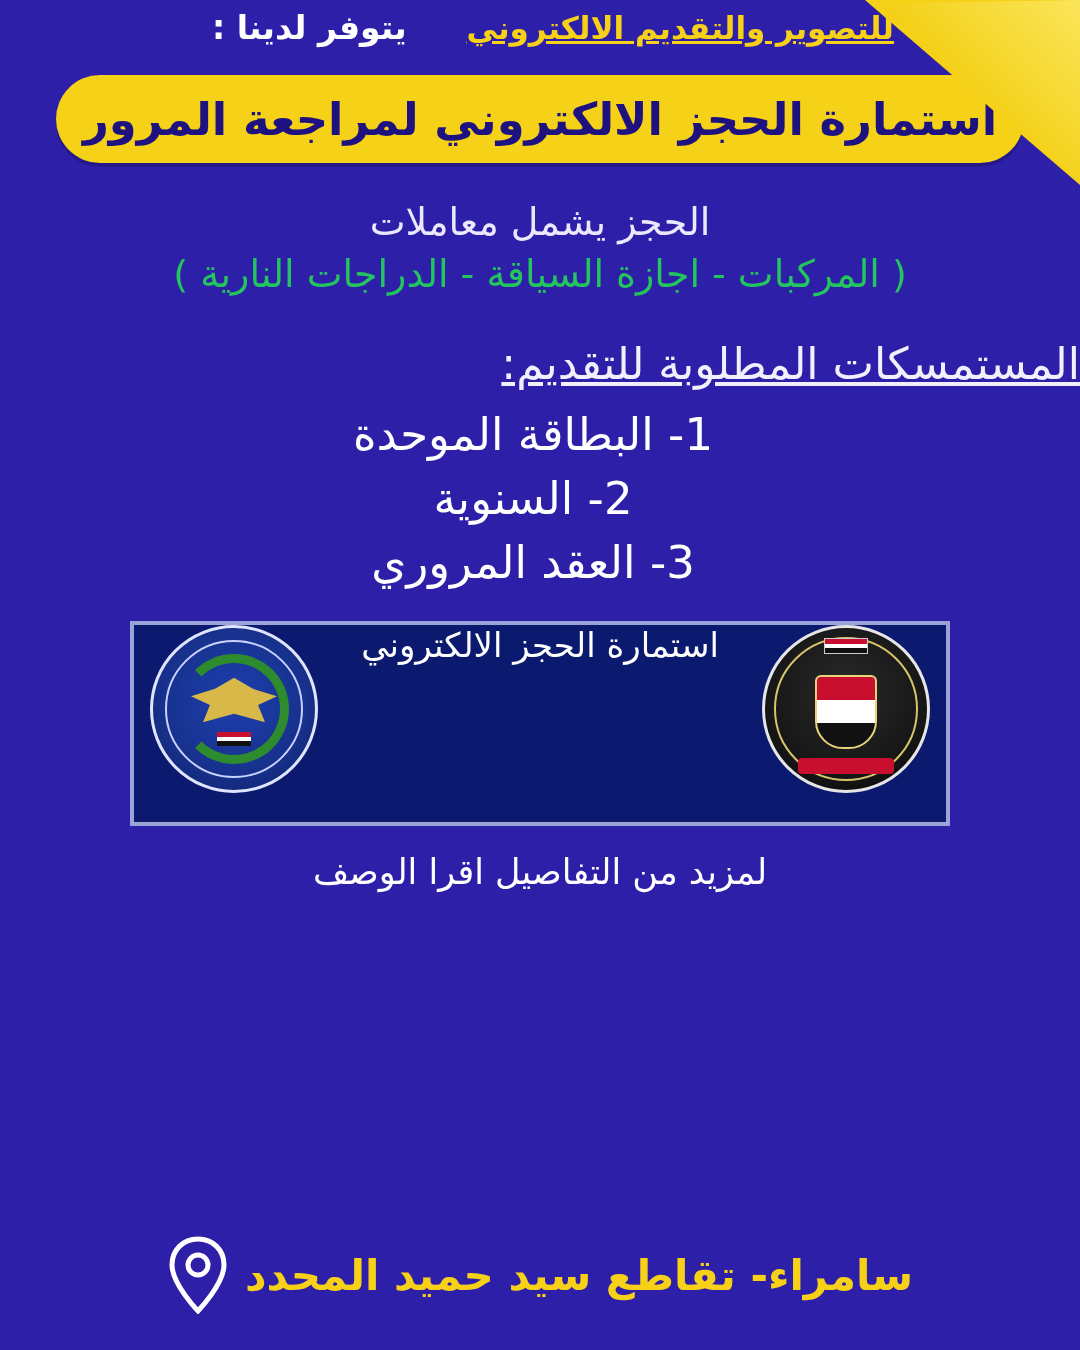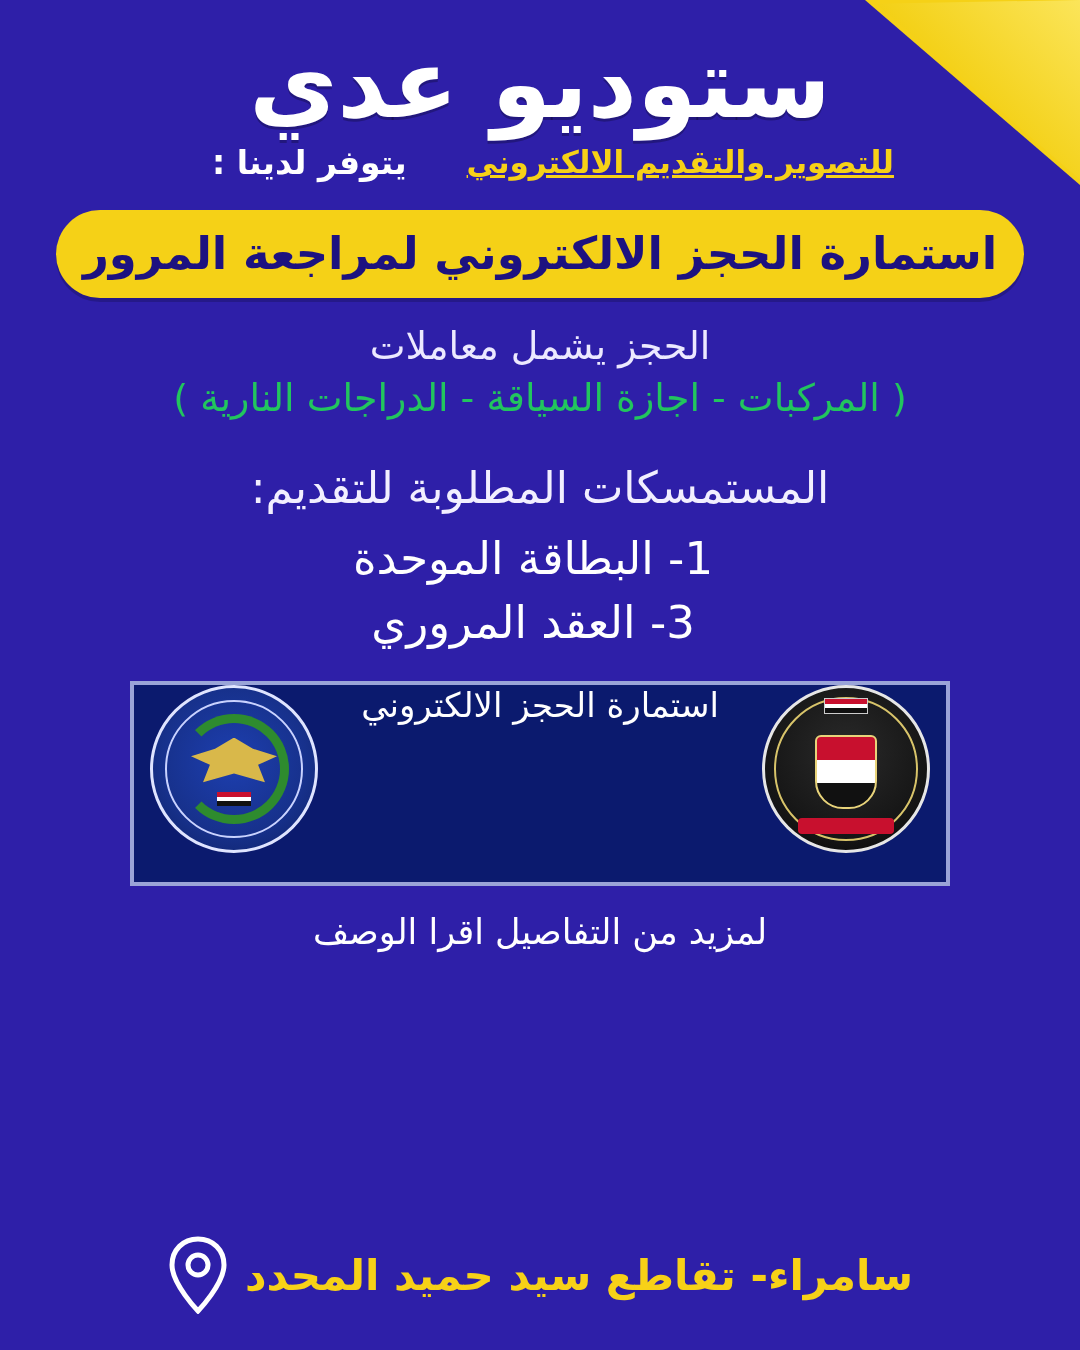--- a/index.html
+++ b/index.html
@@ -91,42 +91,43 @@
   }
   .pill-text {
     color: #1d1280;
     font-size: 45px;
     font-weight: bold;
     letter-spacing: -0.5px;
   }
 
   
   .body-block {
-    margin-top: 26px;
+    margin-top: 37px;
     text-align: center;
     color: #ffffff;
   }
   .line-1 {
     font-size: 38px;
     letter-spacing: 1px;
     color: #ece9ff;
   }
   .line-2 {
     font-size: 38px;
     margin-top: 8px;
     letter-spacing: 0.5px;
     color: #22c55e;
   }
 
   .docs-head {
     margin-top: 42px;
-    text-align: center;
+    text-align: right;
     font-size: 44px;
     color: #f2efff;
     letter-spacing: 0.5px;
+    text-decoration: underline;
   }
   .docs-list {
     margin-top: 14px;
     text-align: center;
     color: #ffffff;
     font-size: 45px;
     line-height: 1.42;
   }
   .docs-list div { padding-right: 14px; }
 
@@ -287,40 +288,40 @@
 </style>
 </head>
 <body>
 
 <div class="poster">
 
   <div class="corner-fold">
     <div class="corner-fold-inner"></div>
   </div>
 
-  <div class="studio-title">ستوديو عدي</div>
 
   <div class="sub-row">
     <div class="studio-sub">للتصوير والتقديم الالكتروني</div>
     <div class="avail-label">يتوفر لدينا :</div>
   </div>
 
   <div class="pill">
     <div class="pill-text">استمارة الحجز الالكتروني لمراجعة المرور</div>
   </div>
 
   <div class="body-block">
     <div class="line-1">الحجز يشمل معاملات</div>
     <div class="line-2">( المركبات - اجازة السياقة - الدراجات النارية )</div>
   </div>
 
   <div class="docs-head">المستمسكات المطلوبة للتقديم:</div>
 
   <div class="docs-list">
     <div>1- البطاقة الموحدة</div>
+    <div>2- السنوية</div>
     <div>3- العقد المروري</div>
   </div>
 
   <div class="banner">
 
     <div class="emblem emb-traffic">
       <div class="outring"></div>
       <div class="topflag"></div>
       <div class="shield"></div>
       <div class="botband"></div>

